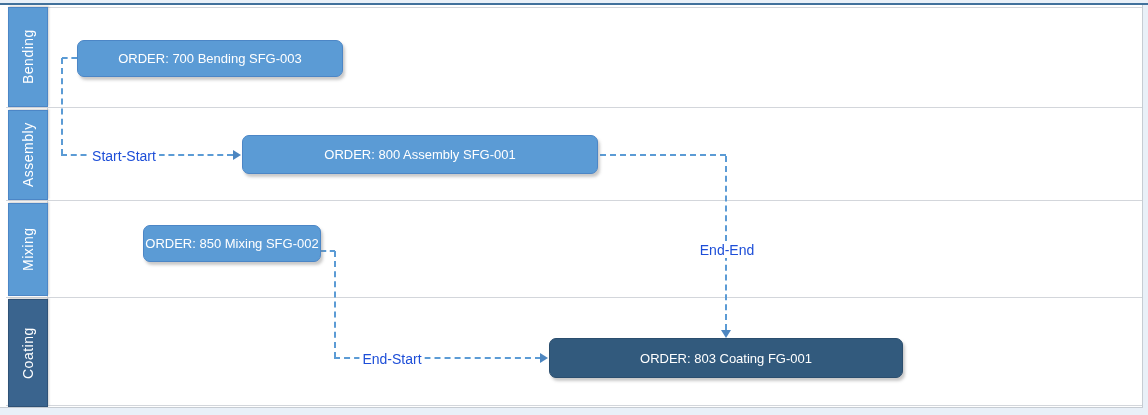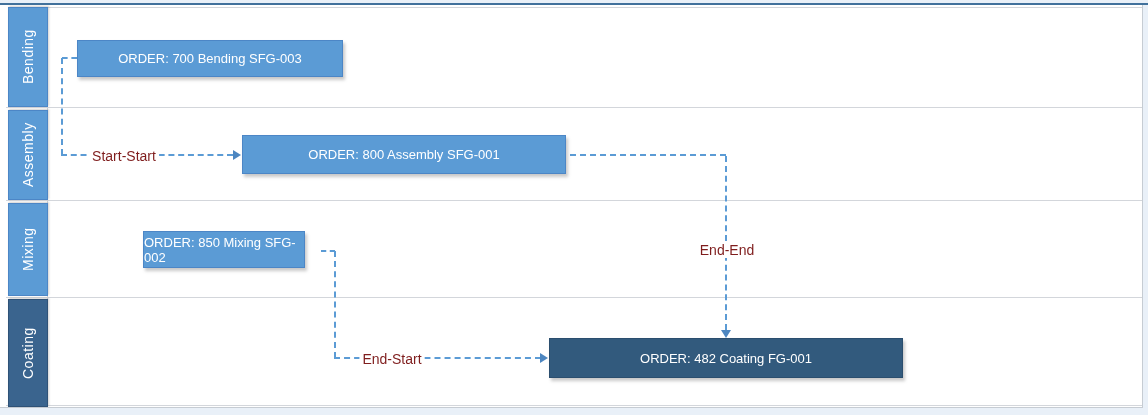--- a/index.html
+++ b/index.html
@@ -38,20 +38,21 @@
   .rowlabel.blue{background:#5b9bd5;border:1px solid #4c86c6;}
   .rowlabel.dark{background:#3a648e;border:1px solid #2f5277;}
 
   .bar{
     position:absolute;
     display:flex;align-items:center;justify-content:center;
     color:#ffffff;font-size:13px;
     box-shadow:2px 3px 3px rgba(120,120,120,.4);
     box-sizing:border-box;
     cursor:pointer;
+    border-radius:7px;
   }
   .bar.light{background:#5b9bd5;border:1px solid #4c86c6;}
   .bar.dark{background:#325a7d;border:1px solid #2b4e6e;}
 
   .hl{position:absolute;height:0;border-top:2px dashed #5b9bd5;}
   .vl{position:absolute;width:0;border-left:2px dashed #5b9bd5;}
   .arrow-r{
     position:absolute;width:0;height:0;
     border-left:8px solid #4d86c0;
     border-top:5px solid transparent;
@@ -61,21 +62,21 @@
     position:absolute;width:0;height:0;
     border-top:8px solid #4d86c0;
     border-left:5px solid transparent;
     border-right:5px solid transparent;
   }
   .lk-label{
     position:absolute;
     transform:translate(-50%,-50%);
     background:#ffffff;
     padding:0 3px;
-    color:#7f1d1d;
+    color:#1d4ed8;
     font-size:14px;
     white-space:nowrap;
     text-align:center;
   }
 </style>
 </head>
 <body>
 
 <div class="stage">
 
@@ -115,23 +116,23 @@
 
   <div class="hl" style="left:321px;top:250px;width:14px;"></div>
   <div class="vl" style="left:334px;top:251px;height:107px;"></div>
   <div class="hl" style="left:334px;top:357px;width:207px;"></div>
   <div class="arrow-r" style="left:540px;top:353px;"></div>
   <div class="lk-label" style="left:392px;top:359px;">End-Start</div>
 
   <div class="bar light" style="left:77px;top:40px;width:266px;height:37px;">
     <span>ORDER: 700 Bending SFG-003</span>
   </div>
-  <div class="bar light" style="left:242px;top:135px;width:324px;height:39px;">
+  <div class="bar light" style="left:242px;top:135px;width:356px;height:39px;">
     <span>ORDER: 800 Assembly SFG-001</span>
   </div>
-  <div class="bar light" style="left:143px;top:231px;width:162px;height:37px;">
+  <div class="bar light" style="left:143px;top:225px;width:178px;height:37px;">
     <span>ORDER: 850 Mixing SFG-002</span>
   </div>
   <div class="bar dark" style="left:549px;top:338px;width:354px;height:40px;">
-    <span>ORDER: 482 Coating FG-001</span>
+    <span>ORDER: 803 Coating FG-001</span>
   </div>
 
 </div>
 
 </body></html>

